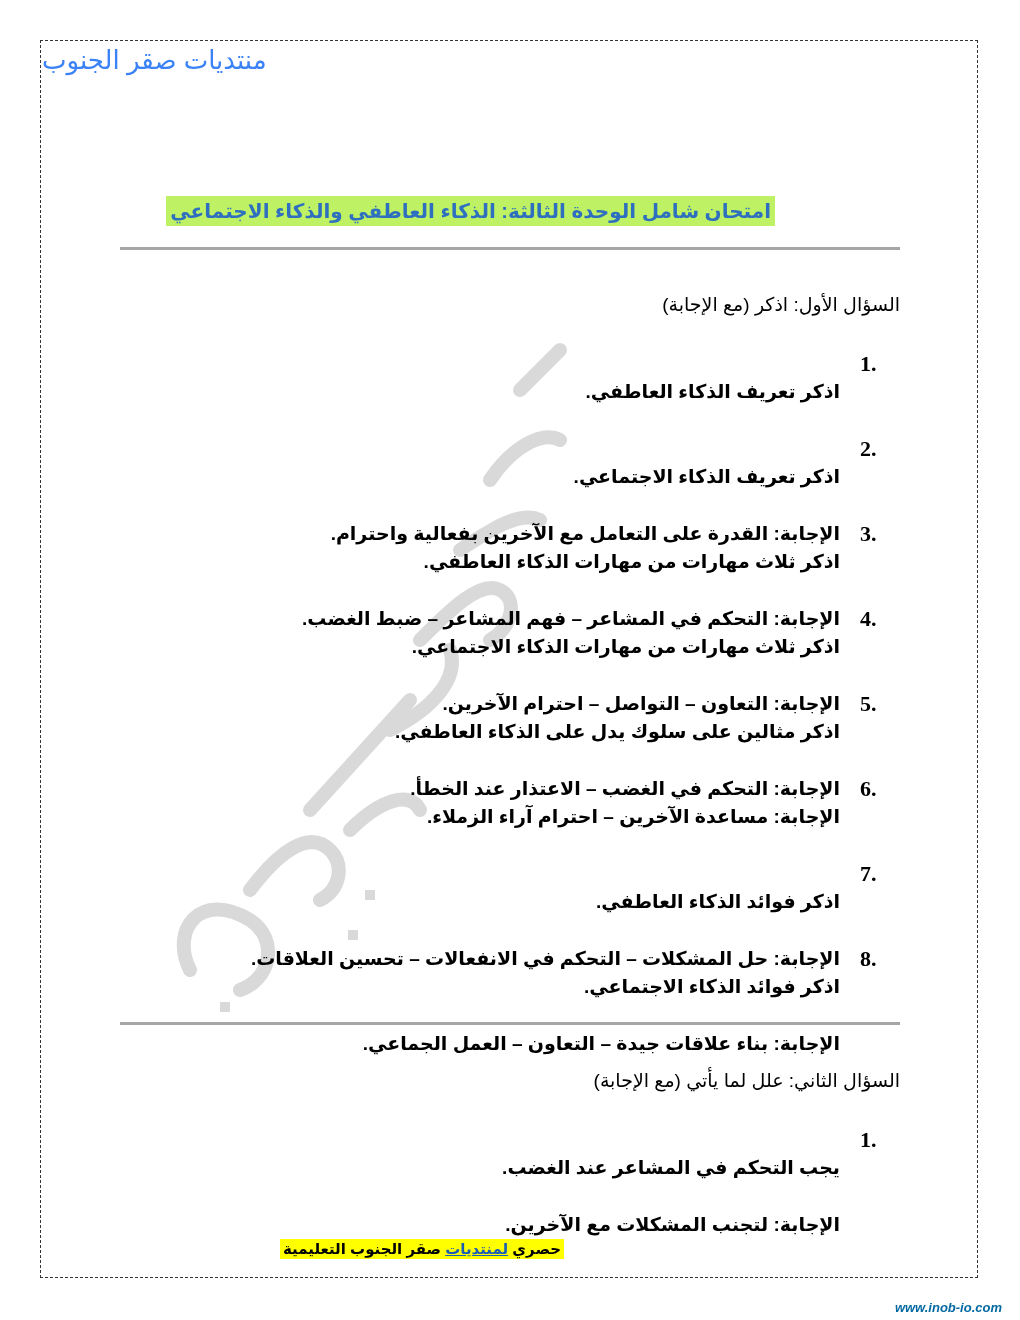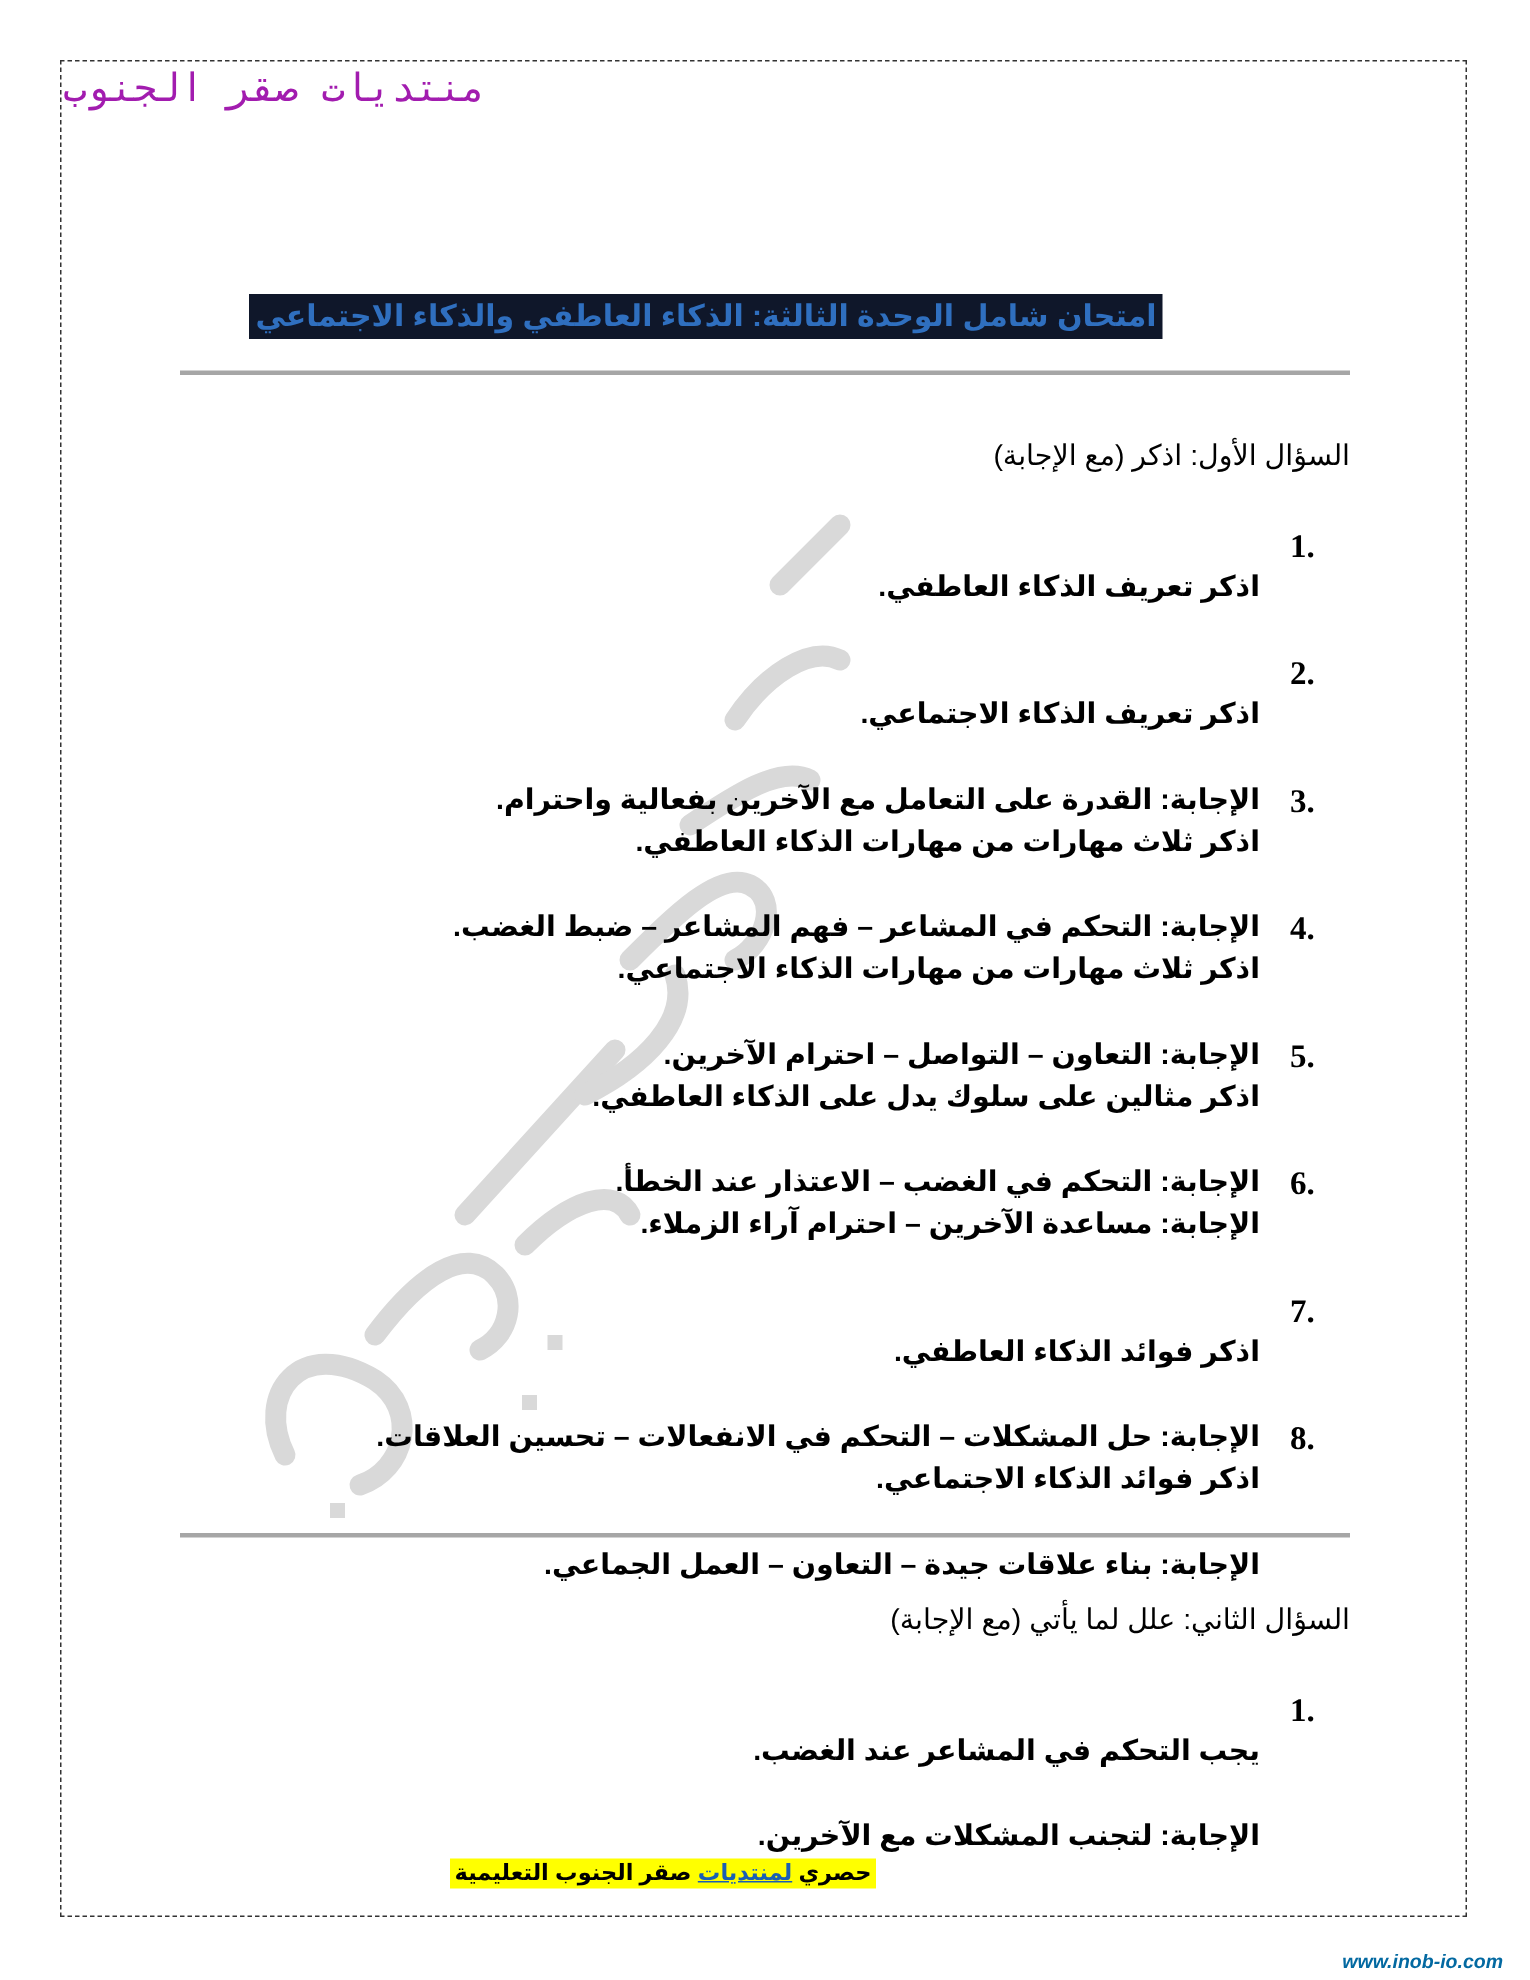--- a/index.html
+++ b/index.html
@@ -22,36 +22,35 @@
       width: 938px;
       height: 1238px;
       border: 1px dashed #333;
       box-sizing: border-box;
     }
     .site-title {
       position: absolute;
       left: 42px;
       top: 44px;
       font-size: 26px;
-      color: #a21caf;
+      color: #3b82f6;
       direction: rtl;
       white-space: nowrap;
       line-height: 32px;
-      font-family: Liberation Mono, monospace;
     }
     .exam-title-wrap {
       position: absolute;
       top: 196px;
       right: 245px;
       direction: rtl;
       text-align: right;
     }
     .exam-title {
       display: inline-block;
-      background: #0f172a;
+      background: #bef264;
       color: #2f6fbf;
       font-weight: bold;
       font-size: 20px;
       line-height: 30px;
       padding: 0 4px;
       white-space: nowrap;
     }
     .rule {
       position: absolute;
       left: 120px;
@@ -112,21 +111,20 @@
       height: 690px;
       pointer-events: none;
     }
     .footer-wrap {
       position: absolute;
       top: 1239px;
       left: 0;
       width: 834px;
       text-align: center;
       direction: rtl;
-      margin-left: 20px;
     }
     .footer-note {
       display: inline-block;
       background: #ffff00;
       font-weight: bold;
       font-size: 15px;
       line-height: 20px;
       padding: 0 3px;
       white-space: nowrap;
       margin-left: 10px;

